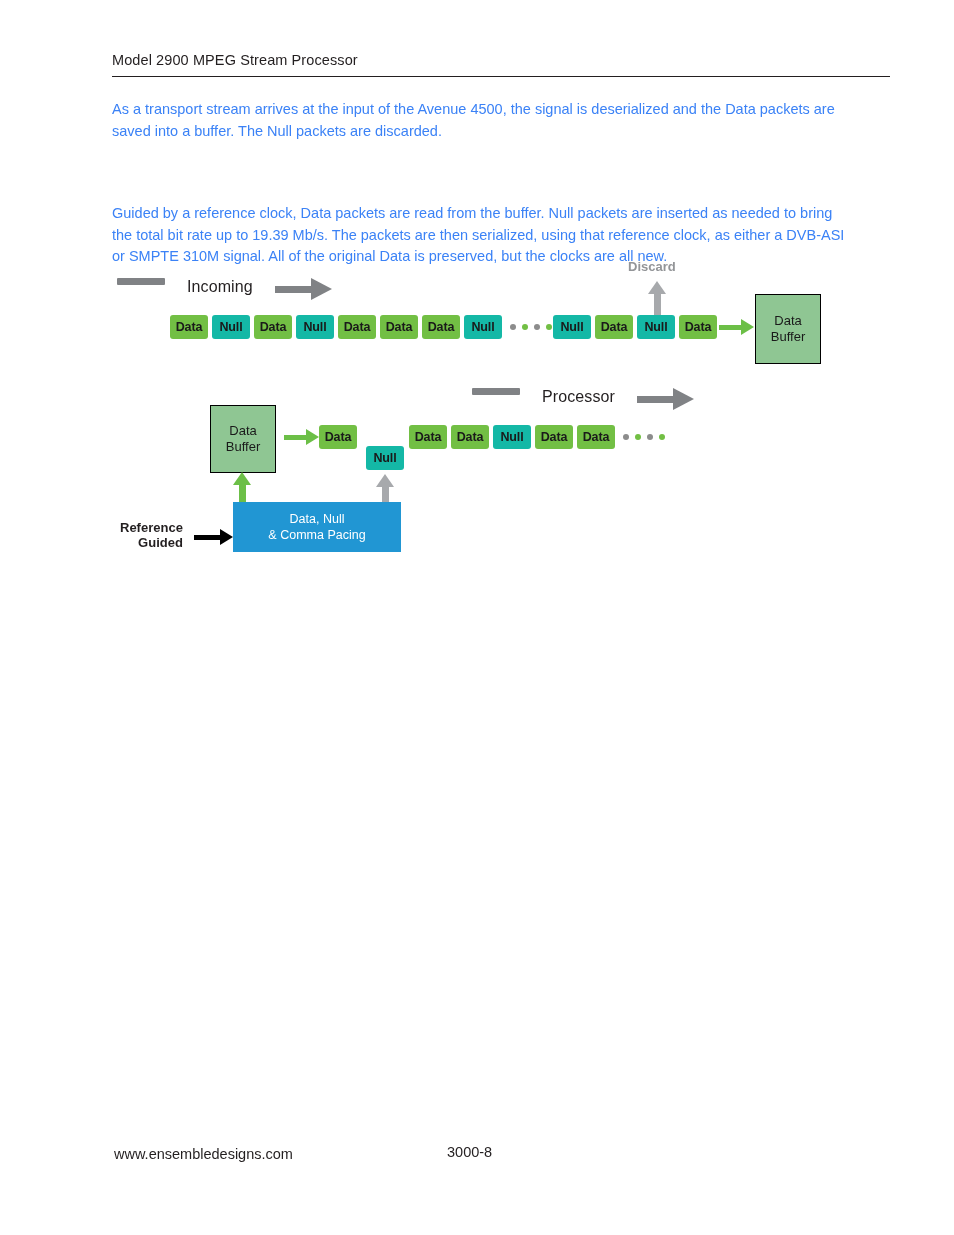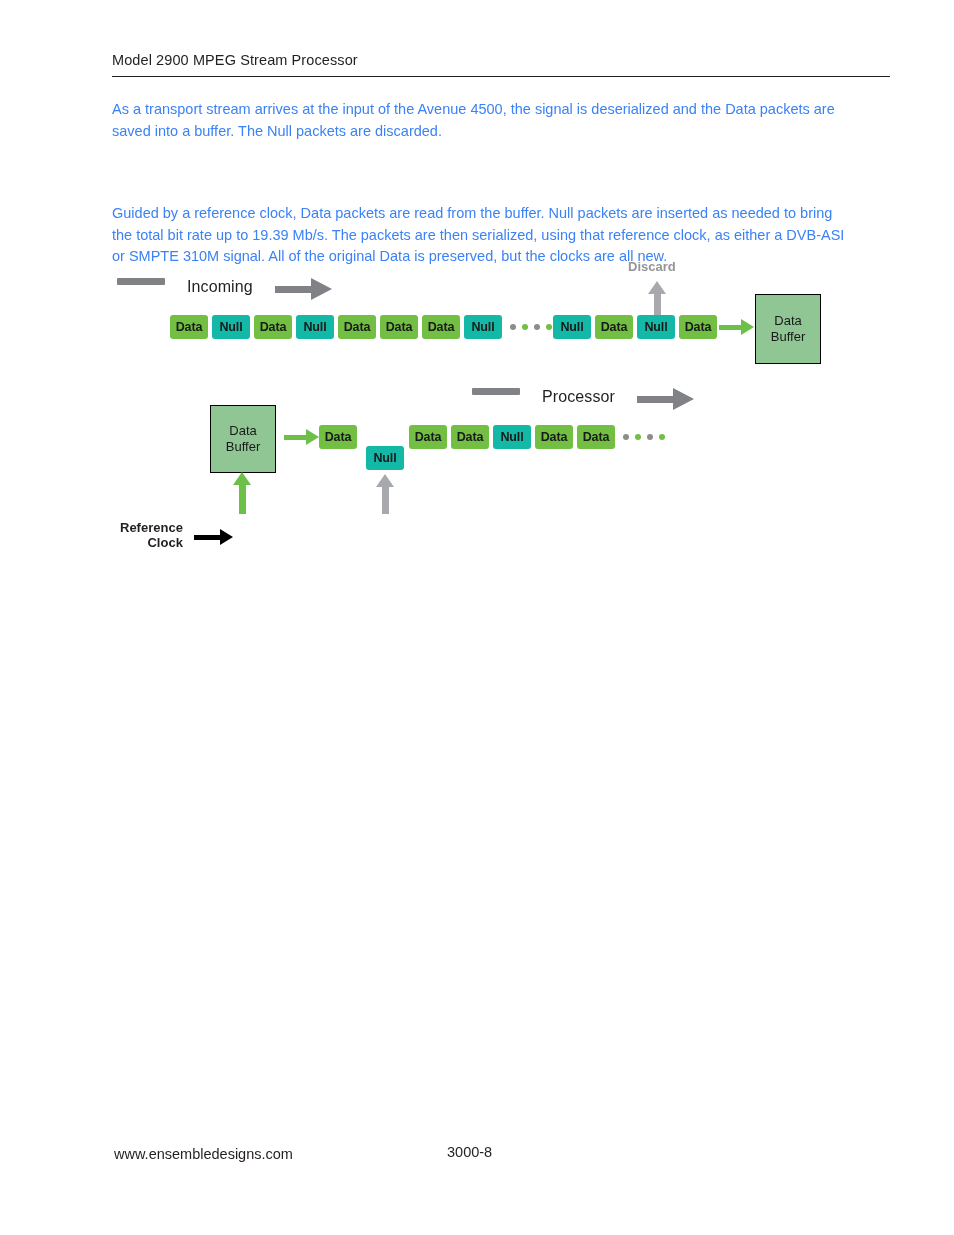--- a/index.html
+++ b/index.html
@@ -292,25 +292,29 @@
     <span class="shaft" style="height:29px;"></span>
   </div>
 
   <div class="v-arrow grey" style="left:376px; top:474px;">
     <span class="head"></span>
     <span class="shaft" style="height:27px;"></span>
   </div>
 
   <div class="refclock-label" style="left:120px; top:520px;">
     <div>Reference</div>
-    <div>Clock</div>
+    <div>Guided</div>
   </div>
 
   <div class="h-arrow black" style="left:194px; top:529px;">
     <span class="shaft" style="width:26px;"></span>
     <span class="head"></span>
   </div>
 
+  <div class="pacing-box" style="left:233px; top:502px; width:168px; height:50px;">
+    <span>Data, Null</span>
+    <span>&amp; Comma Pacing</span>
+  </div>
 
 </div>
 
 <div class="footer-site">www.ensembledesigns.com</div>
 <div class="footer-page">3000-8</div>
 
 </body></html>

